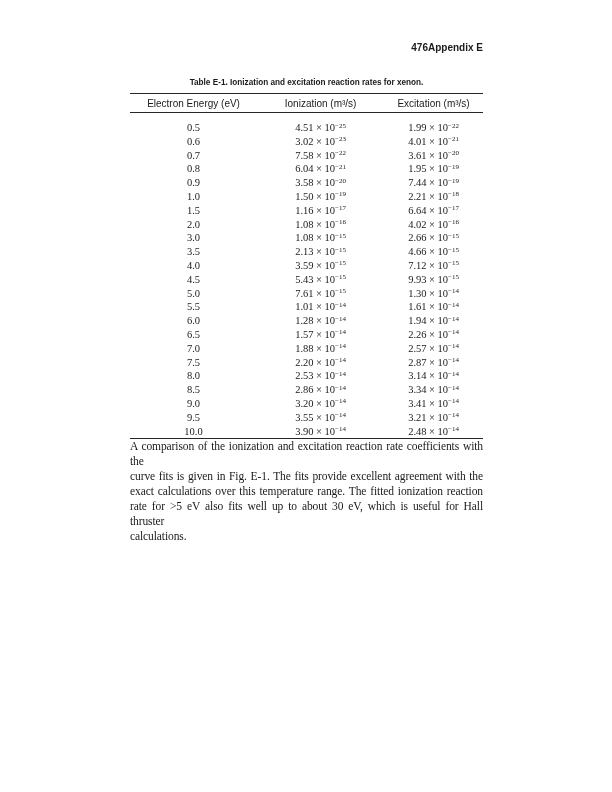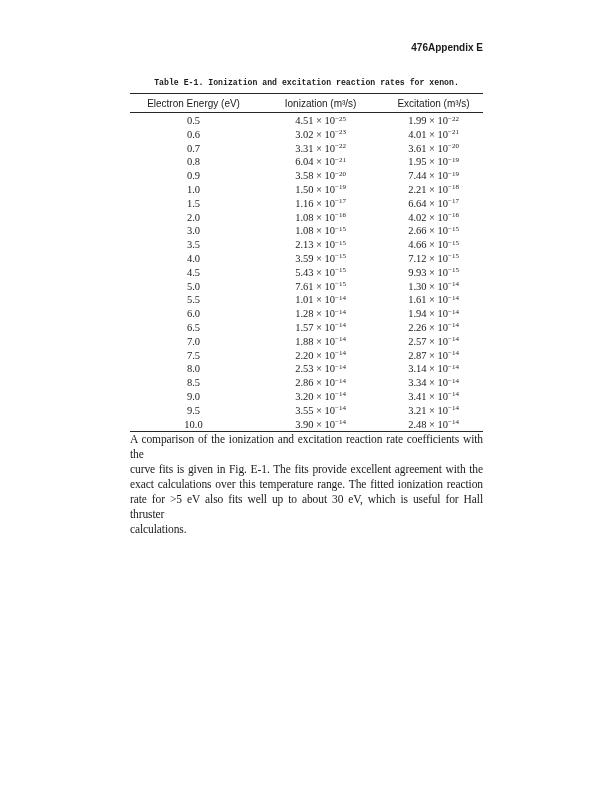--- a/index.html
+++ b/index.html
@@ -23,21 +23,21 @@
     justify-content: flex-end;
     align-items: baseline;
     font-family: "Liberation Sans", sans-serif;
     font-size: 10px;
     font-weight: bold;
     line-height: 10px;
   }
   .table-title {
     margin-top: 25px;
     text-align: center;
-    font-family: Liberation Mono, monospace;
+    font-family: Liberation Sans, sans-serif;
     font-size: 8.2px;
     font-weight: bold;
     line-height: 10px;
   }
   table.data-table {
     width: 100%;
     border-collapse: collapse;
     margin-top: 5px;
     border-top: 1.2px solid #262626;
     border-bottom: 1.2px solid #262626;
@@ -55,21 +55,21 @@
   table.data-table td {
     font-family: "Liberation Serif", serif;
     font-size: 10.5px;
     height: 13.8px;
     line-height: 13.8px;
     padding: 0;
     text-align: center;
     white-space: nowrap;
     color: #1a1a1a;
   }
-  table.data-table tbody tr:first-child td { padding-top: 1px; }
+  table.data-table tbody tr:first-child td { padding-top: 8px; }
   td sup {
     font-size: 7px;
     line-height: 0;
     position: relative;
     top: -3.5px;
     vertical-align: baseline;
   }
   .times { margin: 0 2.5px; }
   .body-paragraph {
     font-family: "Liberation Serif", serif;
@@ -113,21 +113,21 @@
             <td><span>4.51</span><span class="times">×</span><span>10</span><sup>−25</sup></td>
             <td><span>1.99</span><span class="times">×</span><span>10</span><sup>−22</sup></td>
           </tr>
           <tr>
             <td>0.6</td>
             <td><span>3.02</span><span class="times">×</span><span>10</span><sup>−23</sup></td>
             <td><span>4.01</span><span class="times">×</span><span>10</span><sup>−21</sup></td>
           </tr>
           <tr>
             <td>0.7</td>
-            <td><span>3.31</span><span class="times">×</span><span>10</span><sup>−22</sup></td>
+            <td><span>7.58</span><span class="times">×</span><span>10</span><sup>−22</sup></td>
             <td><span>3.61</span><span class="times">×</span><span>10</span><sup>−20</sup></td>
           </tr>
           <tr>
             <td>0.8</td>
             <td><span>6.04</span><span class="times">×</span><span>10</span><sup>−21</sup></td>
             <td><span>1.95</span><span class="times">×</span><span>10</span><sup>−19</sup></td>
           </tr>
           <tr>
             <td>0.9</td>
             <td><span>3.58</span><span class="times">×</span><span>10</span><sup>−20</sup></td>

